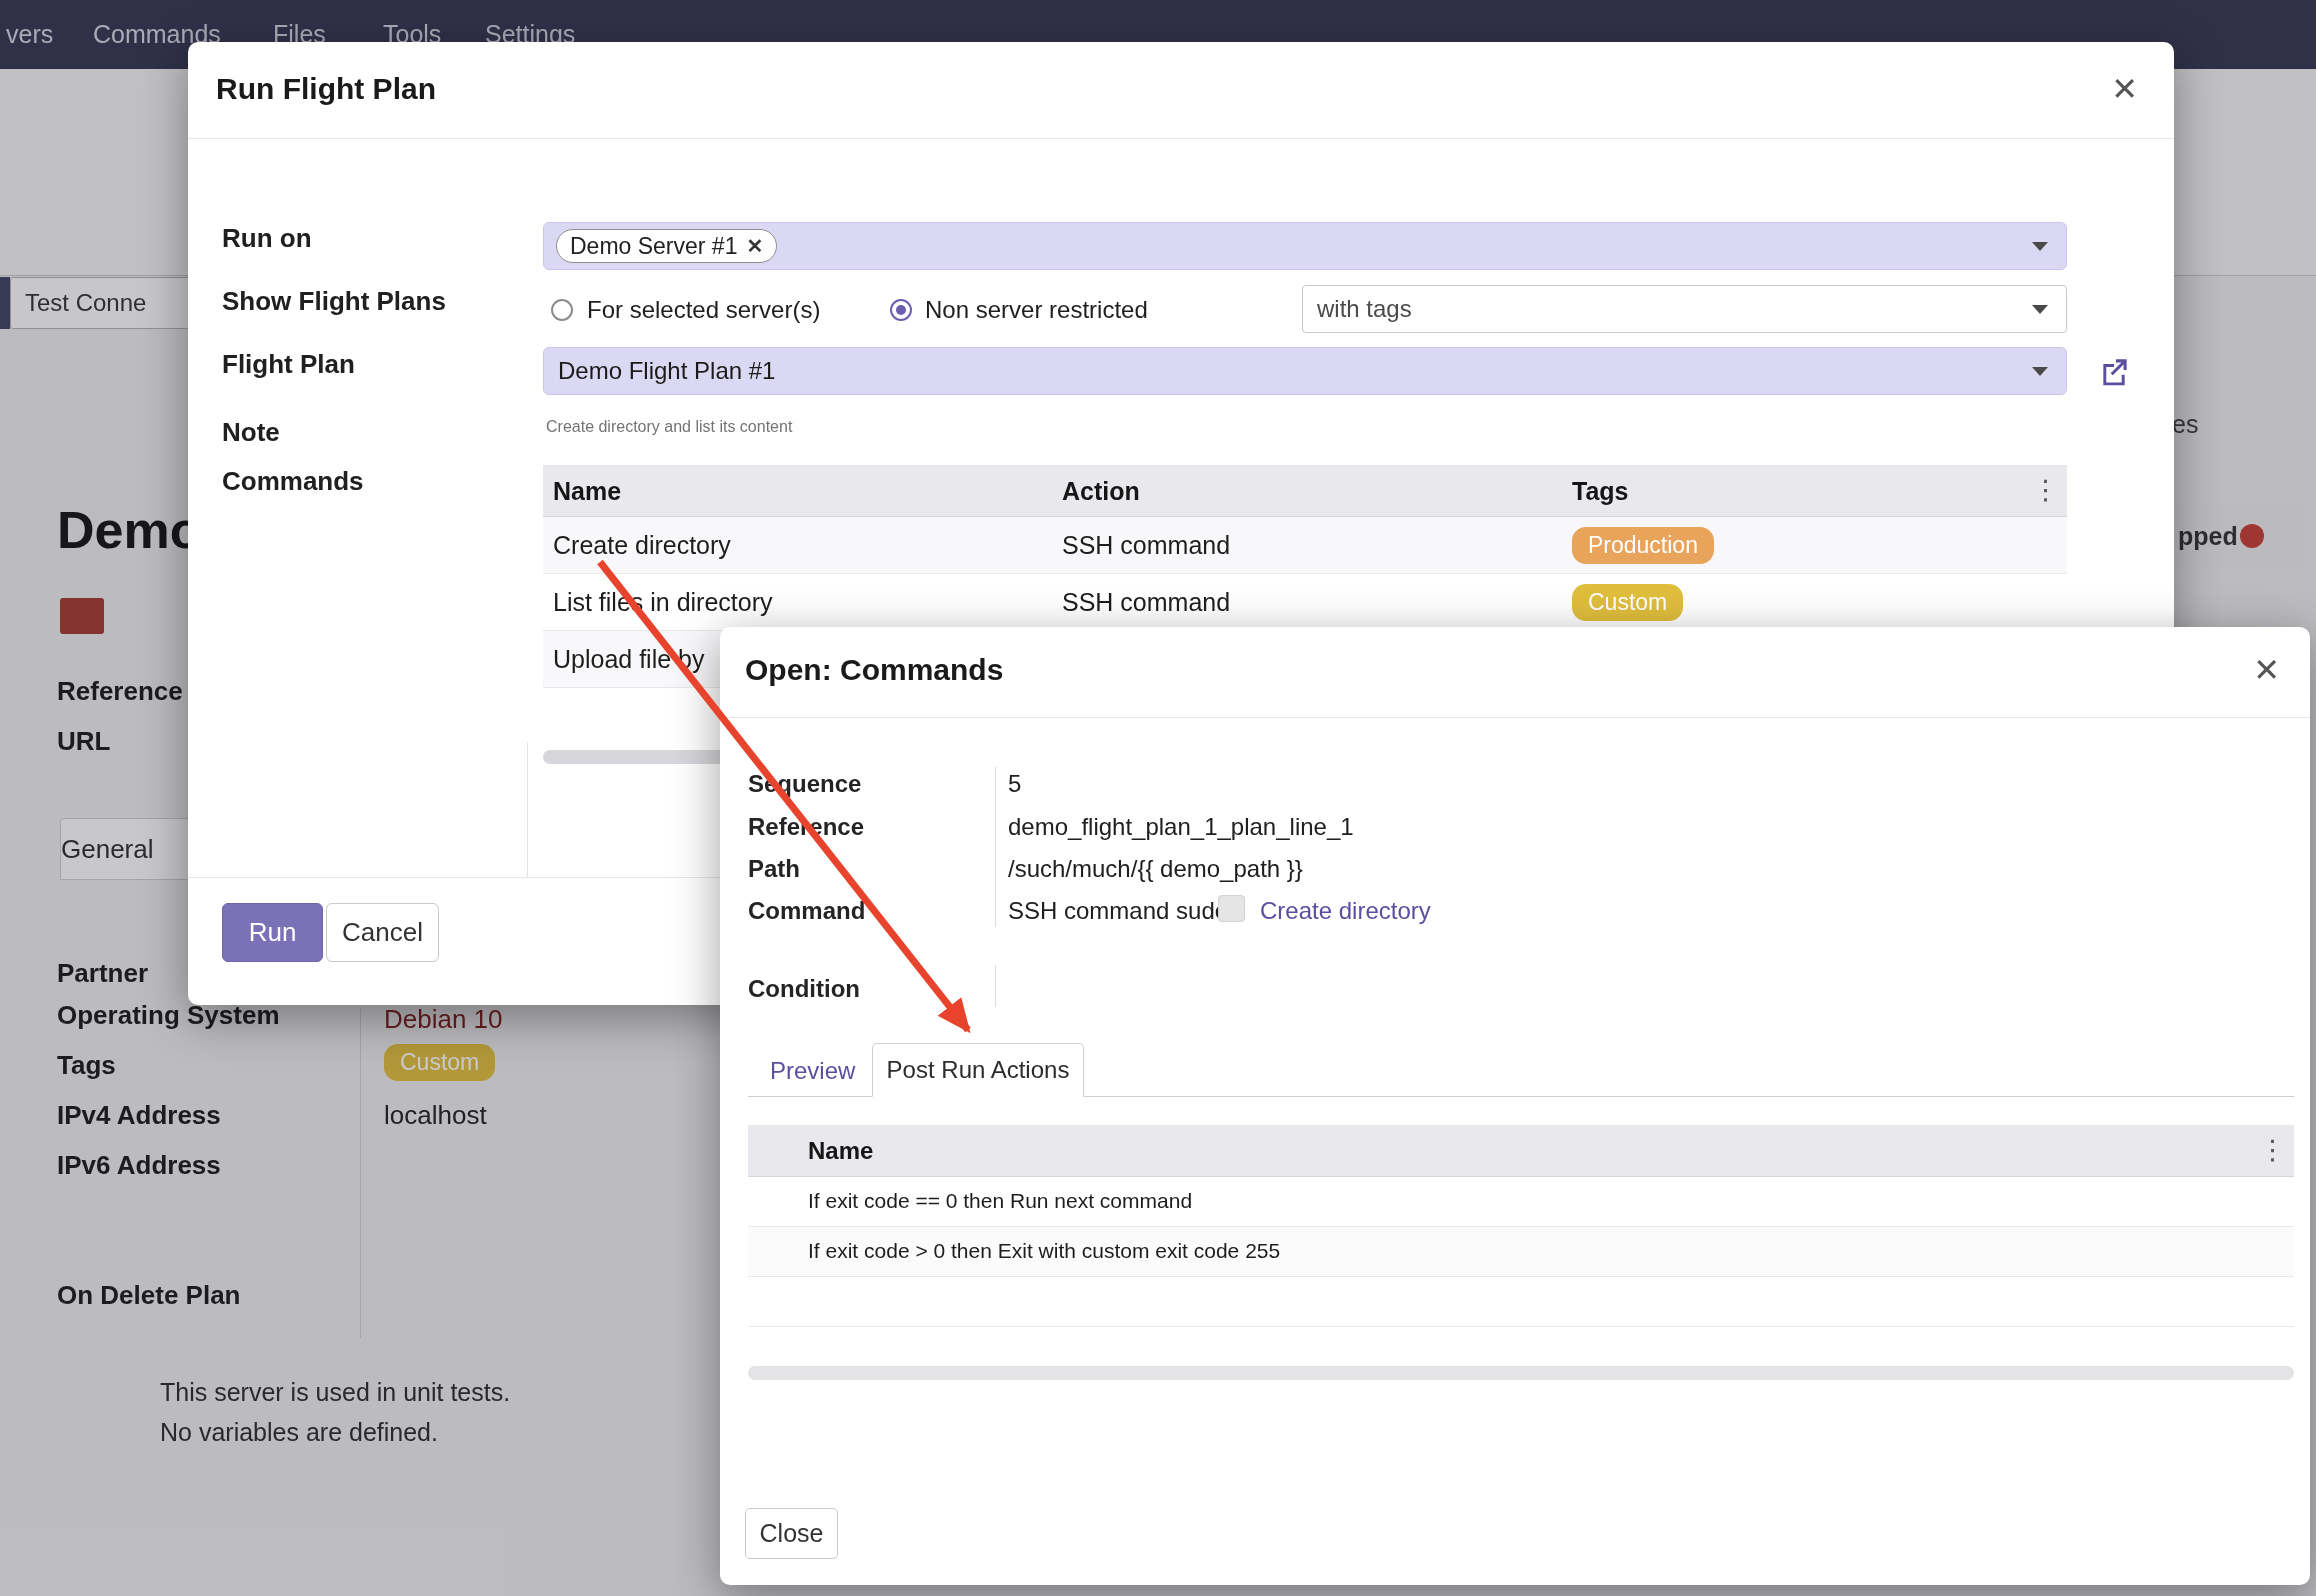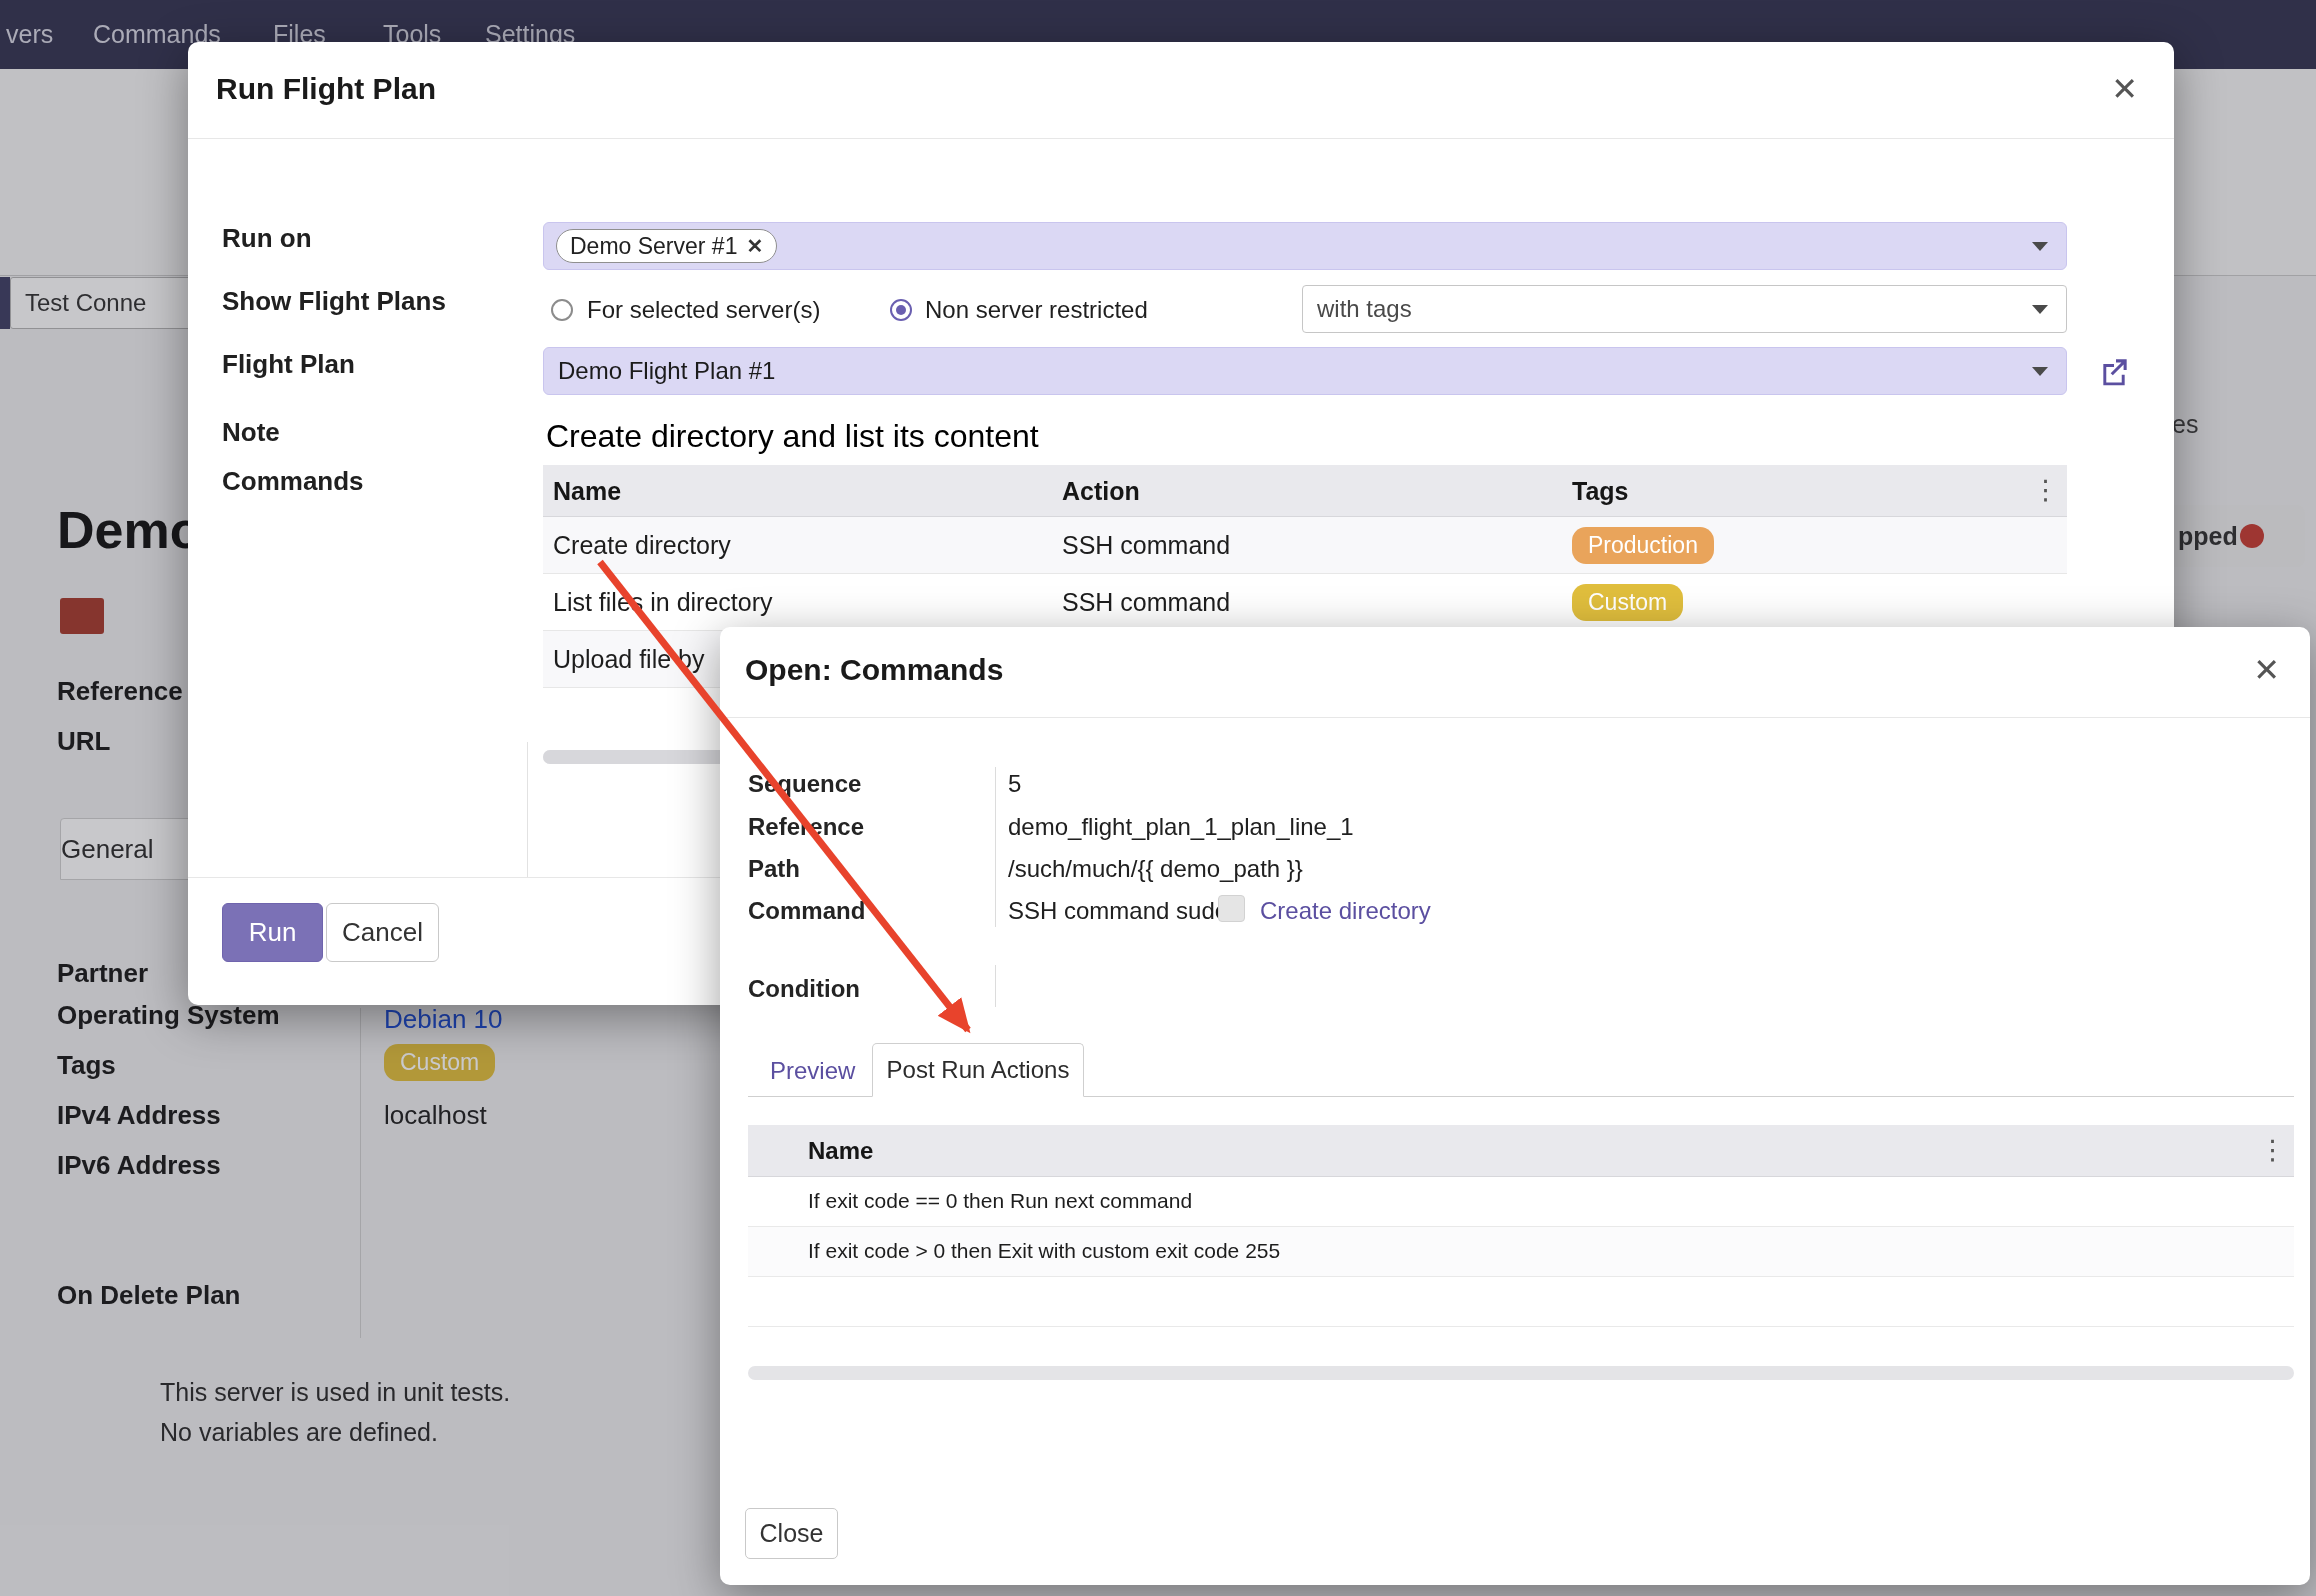--- a/index.html
+++ b/index.html
@@ -20,21 +20,21 @@
     text-align:left; padding-left:14px; overflow:hidden; white-space:nowrap; cursor:pointer; }
   .bg-title { position:absolute; left:57px; top:500px; font-size:52px; font-weight:bold; color:#141414; }
   .color-swatch { position:absolute; left:60px; top:598px; width:44px; height:36px; background:#a63c2e; border-radius:3px; }
   .bg-label { position:absolute; font-size:26px; font-weight:bold; color:#1b1b1b; white-space:nowrap; }
   .lbl-reference{left:57px;top:676px}.lbl-url{left:57px;top:726px}
   .general-tab { position:absolute; left:60px; top:818px; width:148px; height:62px; background:#fdfdfd;
     border:1px solid #cfcfcf; border-radius:4px 4px 0 0; text-align:left; line-height:60px; font-size:26px; color:#2f2f2f; cursor:pointer; }
   .lbl-partner{left:57px;top:958px}.lbl-os{left:57px;top:1000px}.lbl-tags{left:57px;top:1050px}
   .lbl-ipv4{left:57px;top:1100px}.lbl-ipv6{left:57px;top:1150px}.lbl-ondelete{left:57px;top:1280px}
   .v-divider { position:absolute; left:360px; top:1008px; width:1px; height:330px; background:#cfcfcf; }
-  .val-os { position:absolute; left:384px; top:1004px; font-size:26px; color:#1d4ed8; }
+  .val-os { position:absolute; left:384px; top:1004px; font-size:26px; color:#7f1d1d; }
   .val-tags { position:absolute; left:384px; top:1044px; }
   .val-ipv4 { position:absolute; left:384px; top:1100px; font-size:26px; color:#222; }
   .note1 { position:absolute; left:160px; top:1378px; font-size:25px; color:#2c2c2c; }
   .note2 { position:absolute; left:160px; top:1418px; font-size:25px; color:#2c2c2c; }
   .status-pill { position:absolute; left:2131px; top:505px; width:174px; height:62px; background:#ececec; border-radius:8px; }
   .status-text { position:absolute; left:2178px; top:522px; font-size:25px; font-weight:bold; color:#333; }
   .status-dot { position:absolute; left:2240px; top:524px; width:24px; height:24px; border-radius:50%; background:#c63d34; }
   .right-partial { position:absolute; left:2172px; top:410px; font-size:25px; color:#3d3d3d; }
   
   .backdrop { position:absolute; inset:0; background:rgba(35,35,48,0.24); z-index:5; }
@@ -59,21 +59,21 @@
   .radio { position:absolute; width:22px; height:22px; border:2px solid #8c8c8c; border-radius:50%; background:#fff; cursor:pointer; }
   .radio1{left:363px;top:257px}
   .radio2{left:702px;top:257px;border-color:#6a5fb0}
   .radio2::after{content:""; position:absolute; left:4px; top:4px; width:10px; height:10px; border-radius:50%; background:#6a5fb0;}
   .radio-label { position:absolute; font-size:24px; color:#1f1f1f; white-space:nowrap; }
   .rlabel1{left:399px;top:254px}.rlabel2{left:737px;top:254px}
   .with-tags { position:absolute; left:1114px; top:243px; width:765px; height:48px; background:#fff;
     border:1px solid #c6c6c6; border-radius:4px; font-size:24px; color:#4a4a4a; line-height:46px; padding-left:14px; cursor:pointer; }
   .m1-fp { left:355px; top:305px; width:1524px; height:48px; font-size:24px; color:#1b1b1b; line-height:46px; padding-left:14px; cursor:pointer; }
   .extlink { position:absolute; left:1910px; top:314px; width:32px; height:32px; cursor:pointer; }
-  .m1-note { position:absolute; left:358px; top:376px; font-size:32px; color:#000000; }
+  .m1-note { position:absolute; left:358px; top:376px; font-size:16px; color:#737373; }
   .m1-table { position:absolute; left:355px; top:423px; width:1524px; }
   .thead { position:relative; height:52px; background:#e9e9ed; border-bottom:1px solid #d7d7db; }
   .th { position:absolute; top:12px; font-size:25px; font-weight:bold; color:#161616; }
   .th-name{left:10px}.th-action{left:519px}.th-tags{left:1029px}
   .kebab { position:absolute; right:8px; top:9px; font-size:27px; color:#555; cursor:pointer; letter-spacing:0; }
   .m1-row { position:relative; height:57px; border-bottom:1px solid #e7e7e7; background:#fff; cursor:pointer; }
   .m1-row.alt { background:#f8f8fa; }
   .cell { position:absolute; top:14px; font-size:25px; color:#1d1d1d; white-space:nowrap; }
   .c-name{left:10px}.c-action{left:519px}.c-tag{left:1029px;top:10px}
   .badge { display:inline-block; color:#fff; font-size:23px; padding:5px 16px; border-radius:14px; white-space:nowrap; }

